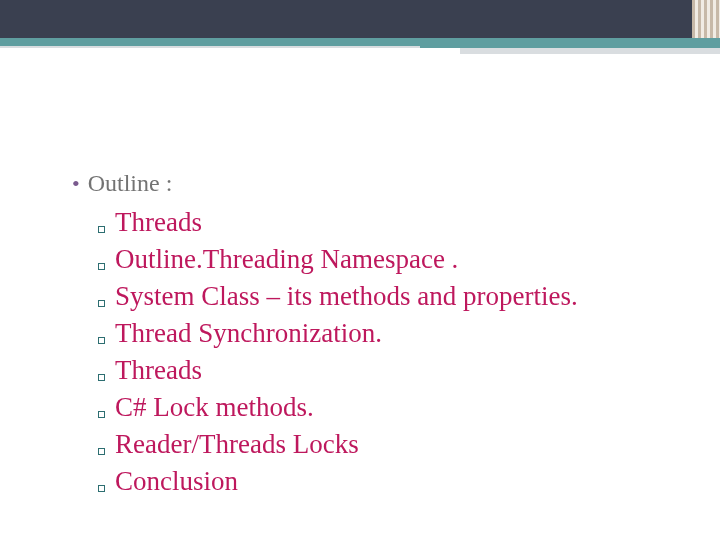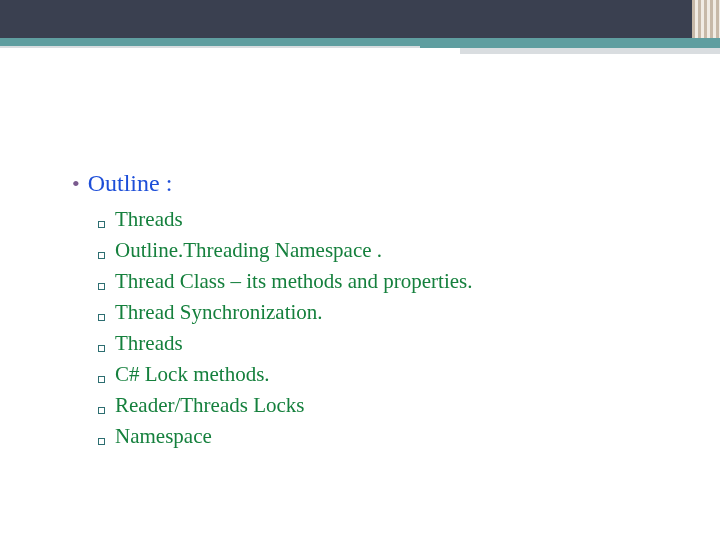--- a/index.html
+++ b/index.html
@@ -21,29 +21,29 @@
       #f1ece4 3px 6px
     );
   }
   .accent.teal-bar { top: 38px; height: 10px; width: 300px; background: #5f9ea0; }
   .accent.gray-bar { top: 48px; height: 6px; width: 260px; background: #d9dde0; }
 
   
   .content { position: absolute; top: 170px; left: 72px; right: 40px; }
   .level1 { display: flex; align-items: baseline; margin-bottom: 10px; }
   .level1 .dot { color: #7a5a8e; font-size: 22px; line-height: 1; margin-right: 8px; }
-  .level1 .text { color: #1d4ed8; font-size: 24px; }
+  .level1 .text { color: #737373; font-size: 24px; }
   .sublist { margin-left: 26px; }
   .subitem { display: flex; align-items: baseline; margin-bottom: 6px; }
   .subitem .sq {
     width: 7px; height: 7px; border: 1.5px solid #2d6e71; background: transparent;
     display: inline-block; margin-right: 10px; position: relative; top: 2px;
     flex: 0 0 auto;
   }
-  .subitem .text { color: #15803d; font-size: 21px; }
+  .subitem .text { color: #be185d; font-size: 27px; }
 </style>
 </head>
 <body>
 
 <div class="slide">
   <div class="header-bar-dark"></div>
   <div class="header-bar-teal"></div>
   <div class="header-bar-gray"></div>
   <div class="accent vstripes"></div>
   <div class="accent teal-bar"></div>
@@ -58,37 +58,37 @@
       <div class="subitem">
         <span class="sq"></span>
         <span class="text">Threads</span>
       </div>
       <div class="subitem">
         <span class="sq"></span>
         <span class="text">Outline.Threading Namespace .</span>
       </div>
       <div class="subitem">
         <span class="sq"></span>
-        <span class="text">Thread Class – its methods and properties.</span>
+        <span class="text">System Class – its methods and properties.</span>
       </div>
       <div class="subitem">
         <span class="sq"></span>
         <span class="text">Thread Synchronization.</span>
       </div>
       <div class="subitem">
         <span class="sq"></span>
         <span class="text">Threads</span>
       </div>
       <div class="subitem">
         <span class="sq"></span>
         <span class="text">C# Lock methods.</span>
       </div>
       <div class="subitem">
         <span class="sq"></span>
         <span class="text">Reader/Threads Locks</span>
       </div>
       <div class="subitem">
         <span class="sq"></span>
-        <span class="text">Namespace</span>
+        <span class="text">Conclusion</span>
       </div>
     </div>
   </div>
 </div>
 
 </body></html>

